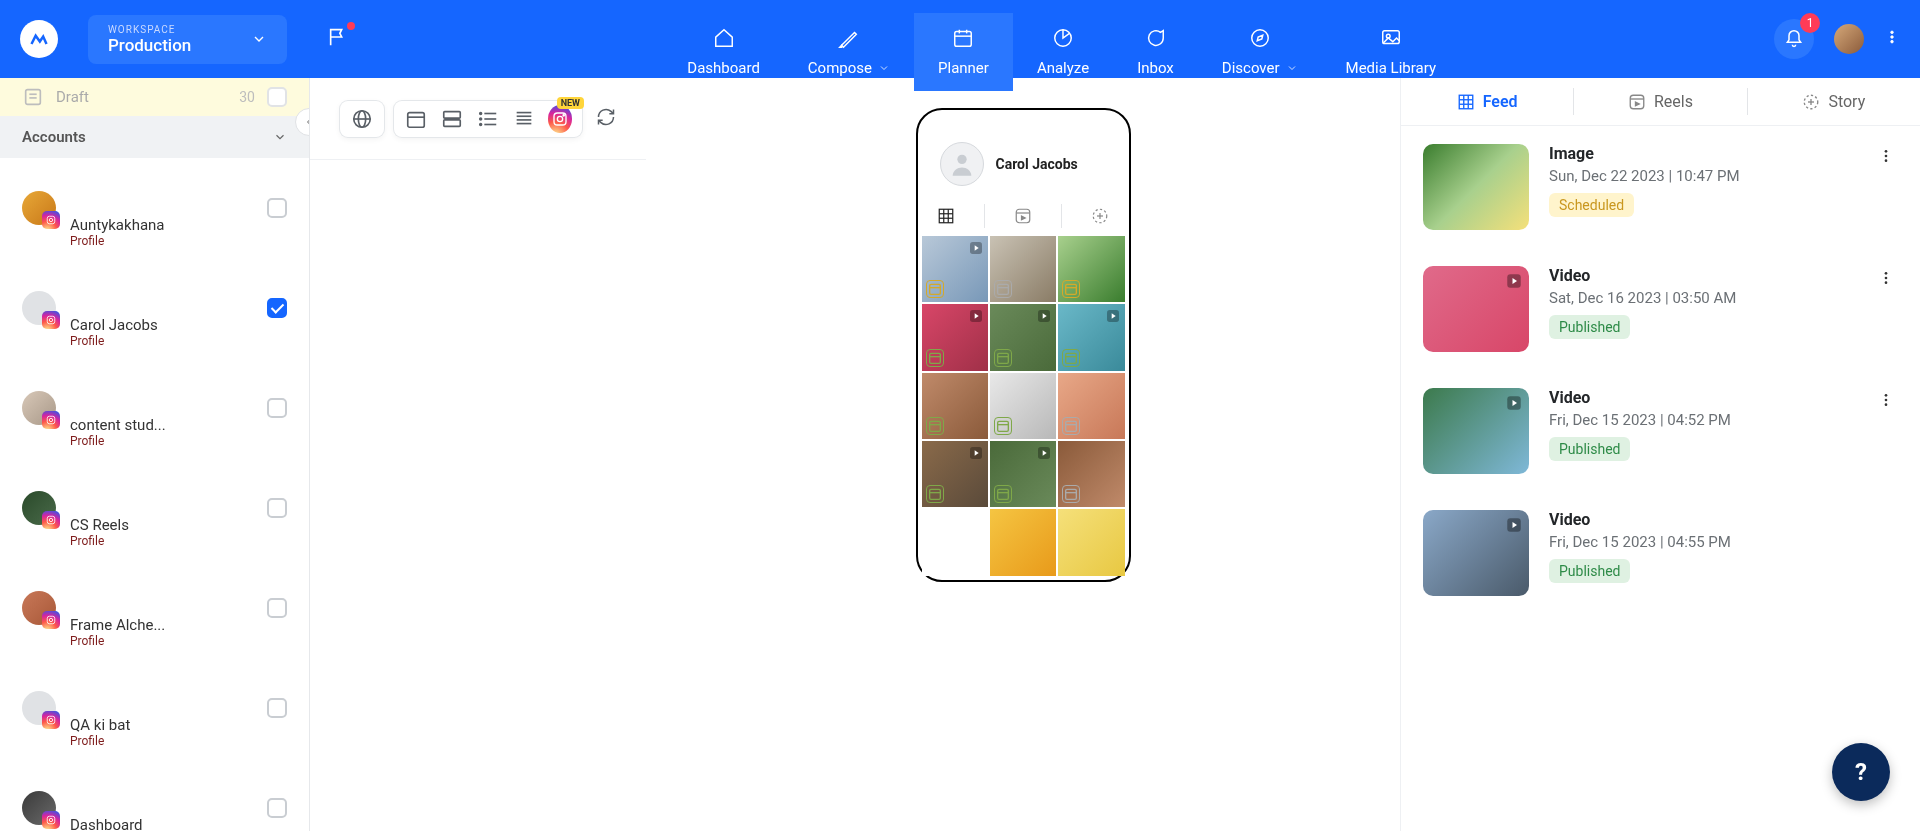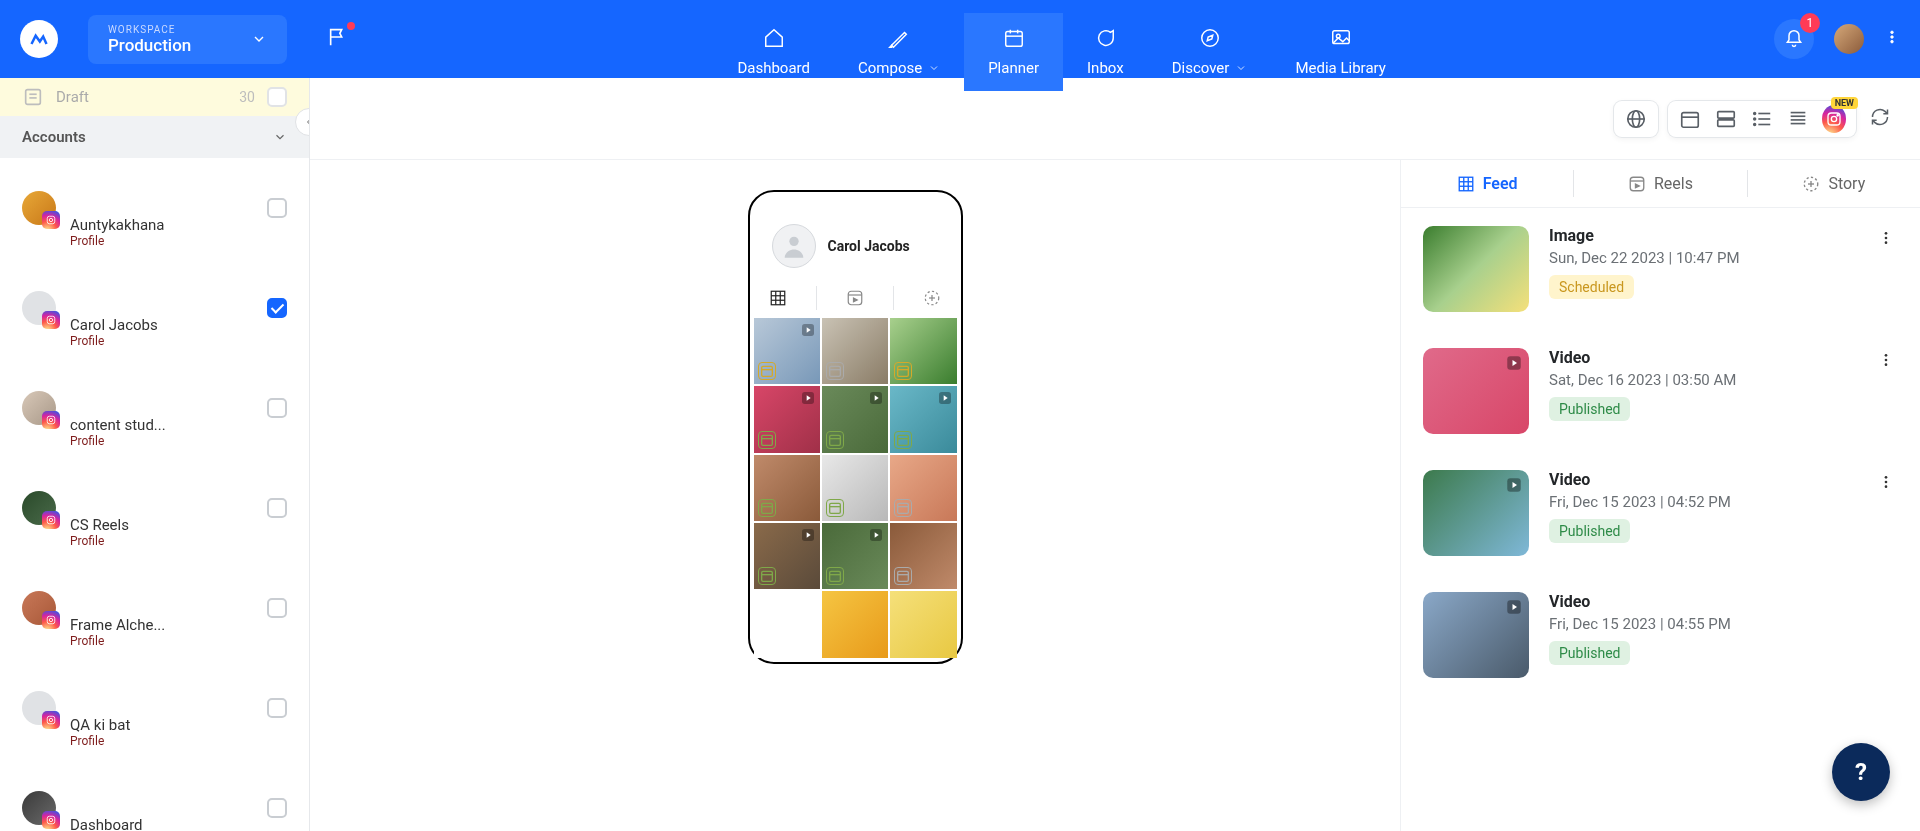--- a/index.html
+++ b/index.html
@@ -39,21 +39,21 @@
   .acct-row { display:flex; align-items:center; gap:14px; padding:10px 22px; cursor:pointer; }
   .acct-av { width:34px; height:34px; border-radius:50%; position:relative; background:#d5d8dc; display:flex; align-items:center; justify-content:center; overflow:visible; }
   .acct-av .net { position:absolute; right:-4px; bottom:-4px; width:18px; height:18px; border-radius:5px; background:radial-gradient(circle at 30% 110%,#fdf497 0%,#fd5949 40%,#d6249f 65%,#285AEB 95%); display:flex; align-items:center; justify-content:center; }
   .acct-info { flex:1; min-width:0; }
   .acct-name { font-size:15px; color:#333; white-space:nowrap; overflow:hidden; text-overflow:ellipsis;margin-top:48px; }
   .acct-sub { font-size:12px; color:#7f1d1d; }
   .chk.checked { background:#1566ff; border-color:#1566ff; position:relative; }
   .chk.checked::after { content:""; position:absolute; left:5px; top:1px; width:5px; height:10px; border:solid #fff; border-width:0 2px 2px 0; transform:rotate(45deg); }
 
   
-  .center { flex:1; display:flex; flex-direction:column; position:relative; }
+  .center { flex:1; display:flex; flex-direction:row; position:relative; }
   .toolbar { height:82px; display:flex; justify-content:flex-end; align-items:center; padding:0 30px; gap:10px; border-bottom:1px solid #eef0f3; }
   .tool-group { display:flex; align-items:center; background:#fff; box-shadow:0 0 0 1px #e4e7ea, 0 2px 6px rgba(0,0,0,.06); border-radius:8px; padding:6px 10px; gap:12px; }
   .tool-ic { width:24px; height:24px; display:flex; align-items:center; justify-content:center; color:#595f66; cursor:pointer; }
   .ig-badge-wrap { position:relative; }
   .ig-circle { width:28px; height:28px; border-radius:50%; background:radial-gradient(circle at 30% 110%,#fdf497 0%,#fd5949 40%,#d6249f 65%,#285AEB 95%); display:flex; align-items:center; justify-content:center; }
   .new-tag { position:absolute; top:-10px; right:-12px; background:#ffd53a; color:#333; font-size:9px; font-weight:700; padding:1px 4px; border-radius:4px; }
   .refresh-ic { margin-left:4px; cursor:pointer; color:#595f66; }
 
   .preview-area { flex:1; display:flex; justify-content:center; align-items:flex-start; padding:30px 0; overflow:auto; }
   .phone { width:215px; border:2px solid #000; border-radius:26px; padding:18px 4px 4px; background:#fff; }
@@ -167,20 +167,27 @@
       </div>
     </div>
     <div class="nav-item active">
       <svg viewBox="0 0 24 24">
           <rect x="3" y="5" width="18" height="16" rx="2"></rect>
           <line x1="3" y1="10" x2="21" y2="10"></line>
           <line x1="8" y1="3" x2="8" y2="7"></line>
           <line x1="16" y1="3" x2="16" y2="7"></line>
         </svg>
       <span>Planner</span>
+    </div>
+    <div class="nav-item">
+      <svg viewBox="0 0 24 24">
+          <circle cx="12" cy="12" r="9"></circle>
+          <path d="M12 3 V12 L19 7"></path>
+        </svg>
+      <span>Analyze</span>
     </div>
     <div class="nav-item">
       <svg viewBox="0 0 24 24">
           <path d="M21 12a8 8 0 1 1-3-6.2L21 4v8z"></path>
         </svg>
       <span>Inbox</span>
     </div>
     <div class="nav-item">
       <svg viewBox="0 0 24 24">
           <circle cx="12" cy="12" r="9"></circle>

